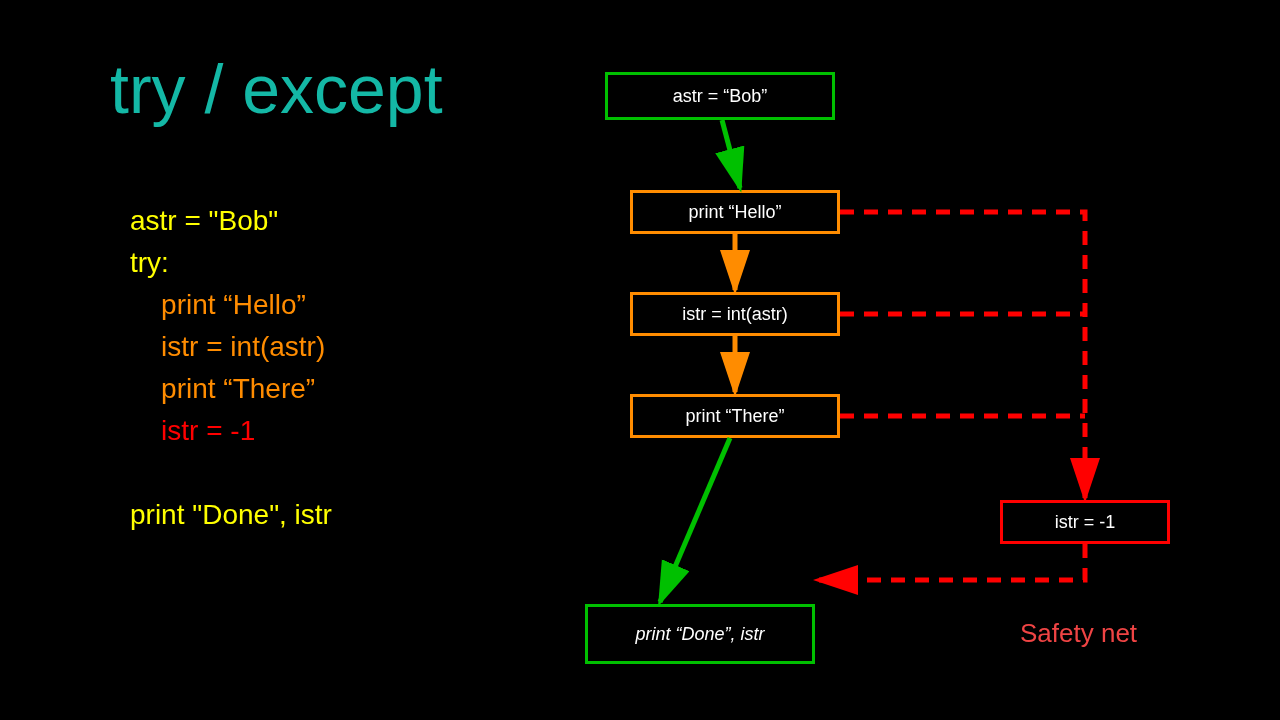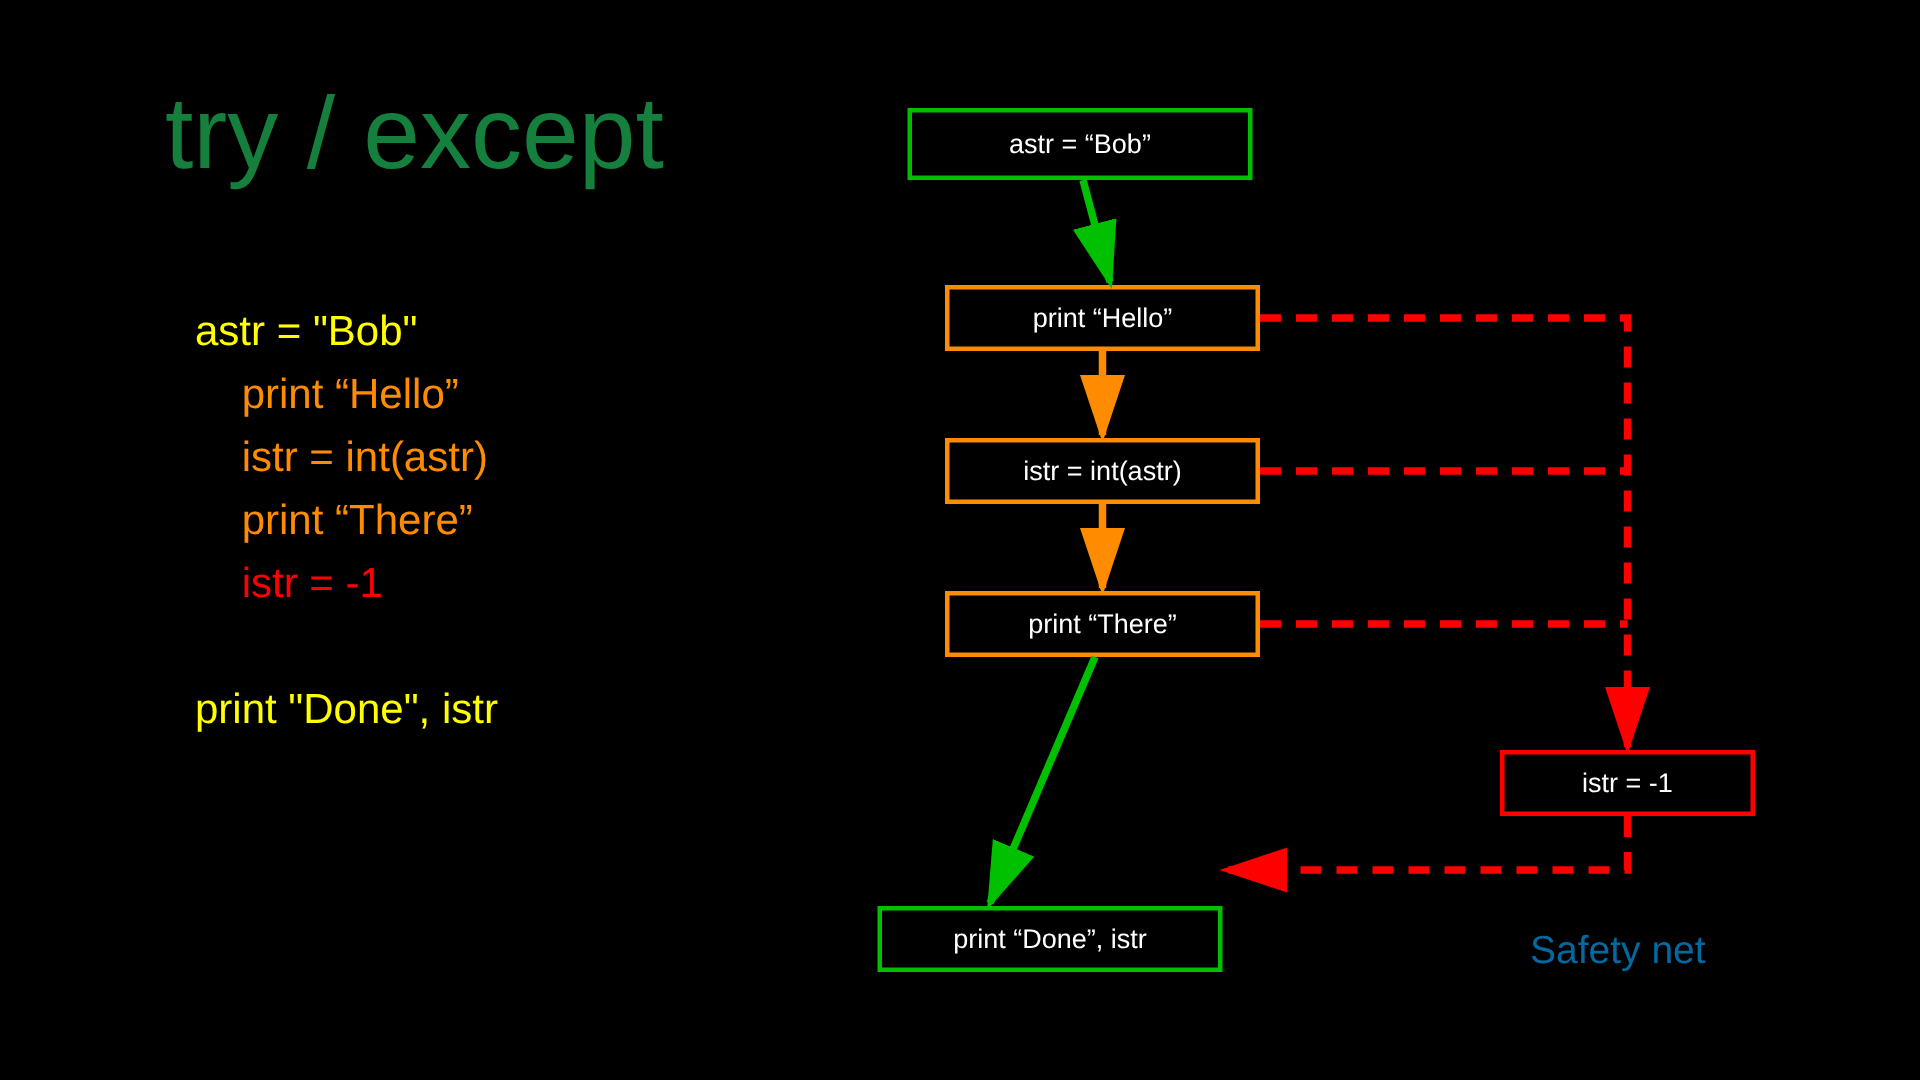--- a/index.html
+++ b/index.html
@@ -8,21 +8,21 @@
     width: 1280px;
     height: 720px;
     position: relative;
     font-family: Arial, Helvetica, sans-serif;
     overflow: hidden;
   }
   .title {
     position: absolute;
     left: 110px;
     top: 50px;
-    color: #15803d;
+    color: #14b8a6;
     font-size: 68px;
     font-weight: 400;
   }
   .code {
     position: absolute;
     left: 130px;
     top: 200px;
     font-size: 28px;
     line-height: 1.5;
   }
@@ -39,50 +39,51 @@
     display: flex;
     align-items: center;
     justify-content: center;
     padding: 8px 16px;
   }
   .green-box { border: 3px solid #00c000; }
   .orange-box { border: 3px solid #ff8c00; }
   .red-box { border: 3px solid #ff0000; }
   .safety {
     position: absolute;
-    color: #0369a1;
+    color: #ef4444;
     font-size: 26px;
   }
   svg.overlay {
     position: absolute;
     left: 0; top: 0;
     width: 1280px; height: 720px;
     pointer-events: none;
   }
 </style>
 </head>
 <body>
 
 <div class="title">try / except</div>
 
 <div class="code">
   <div class="yellow">astr = "Bob"</div>
+  <div class="yellow">try:</div>
   <div class="orange">    print “Hello”</div>
   <div class="orange">    istr = int(astr)</div>
   <div class="orange">    print “There”</div>
   <div class="red">    istr = -1</div>
   <div style="height:42px"></div>
   <div class="yellow">print "Done", istr</div>
 </div>
 
 <div class="box green-box" style="left:605px; top:72px; width:230px; height:48px;">astr = “Bob”</div>
 <div class="box orange-box" style="left:630px; top:190px; width:210px; height:44px;">print “Hello”</div>
 <div class="box orange-box" style="left:630px; top:292px; width:210px; height:44px;">istr = int(astr)</div>
 <div class="box orange-box" style="left:630px; top:394px; width:210px; height:44px;">print “There”</div>
-<div class="box green-box" style="left:585px; top:604px; width:230px; height:44px;">print “Done”, istr</div>
+<div class="box green-box" style="left:585px; top:604px; width:230px; height:60px;font-style:italic;">print “Done”, istr</div>
 <div class="box red-box" style="left:1000px; top:500px; width:170px; height:44px;">istr = -1</div>
 
 <div class="safety" style="left:1020px; top:618px;">Safety net</div>
 
 <svg class="overlay">
   <defs>
     <marker id="ah-green" markerWidth="10" markerHeight="10" refX="8" refY="3" orient="auto">
       <path d="M0,0 L0,6 L9,3 z" fill="#00c000"></path>
     </marker>
     <marker id="ah-orange" markerWidth="10" markerHeight="10" refX="8" refY="3" orient="auto">

